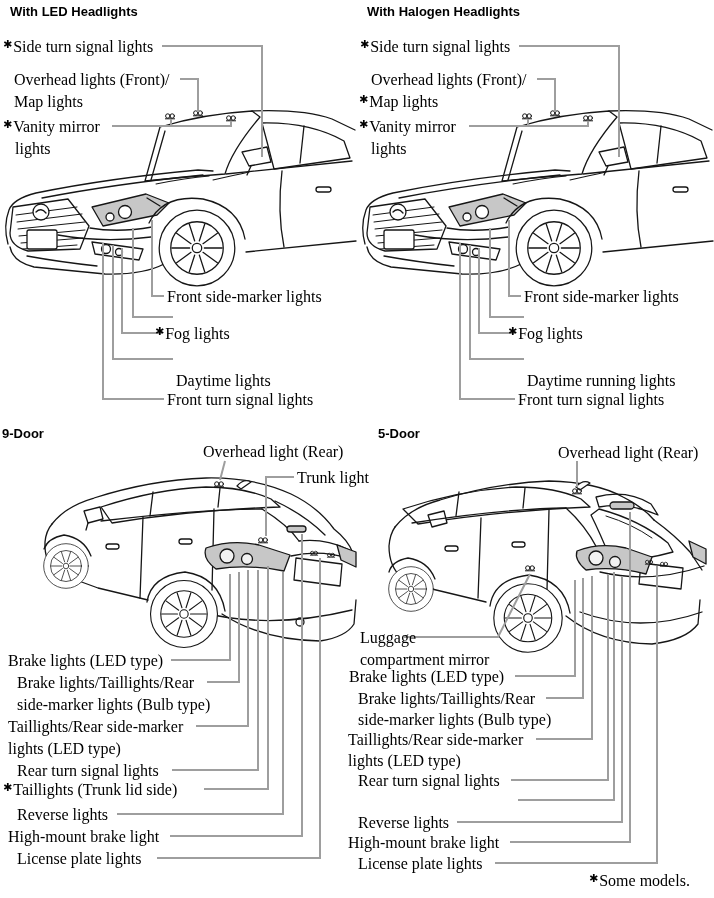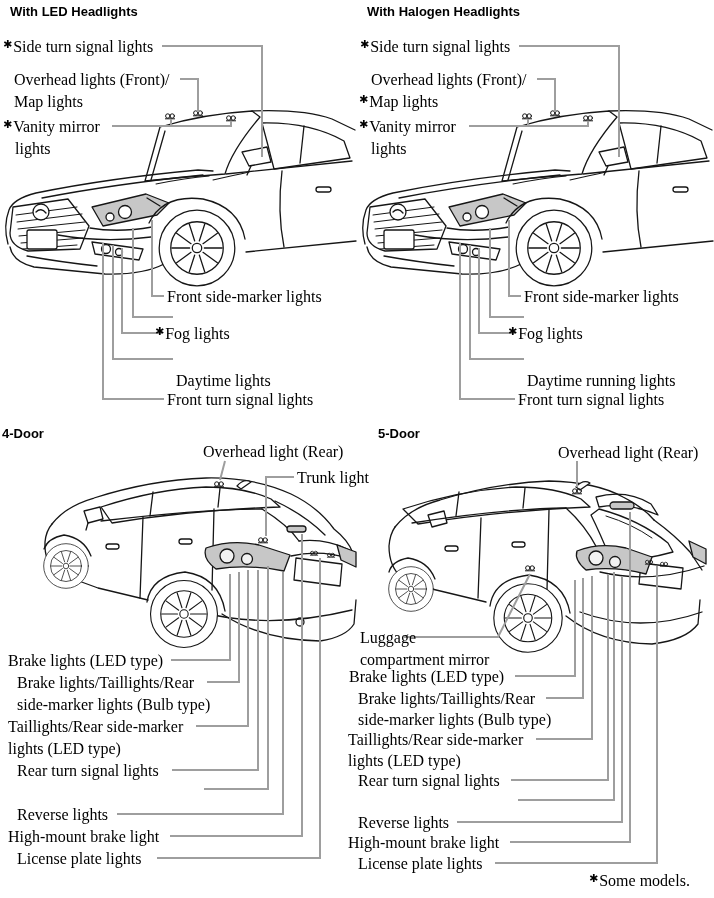--- a/index.html
+++ b/index.html
@@ -195,21 +195,21 @@
     <polyline points="511,780 608,780 608,574"></polyline>
     <polyline points="518,800 614,800 614,572"></polyline>
     <polyline points="457,822 622,822 622,576"></polyline>
     <polyline points="510,842 630,842 630,512"></polyline>
     <polyline points="495,863 657,863 657,566"></polyline>
   </g>
 </svg>
 
 <div class="ttl" style="left:10px;top:4px">With LED Headlights</div>
 <div class="ttl" style="left:367px;top:4px">With Halogen Headlights</div>
-<div class="ttl" style="left:2px;top:426px">4-Door</div>
+<div class="ttl" style="left:2px;top:426px">9-Door</div>
 <div class="ttl" style="left:378px;top:426px">5-Door</div>
 
 <div class="lbl" style="left:3px;top:38px"><span class="ast">✱</span><span>Side turn signal lights</span></div>
 <div class="lbl" style="left:14px;top:71px"><span>Overhead lights (Front)/</span></div>
 <div class="lbl" style="left:14px;top:93px"><span>Map lights</span></div>
 <div class="lbl" style="left:3px;top:118px"><span class="ast">✱</span><span>Vanity mirror</span></div>
 <div class="lbl" style="left:15px;top:140px"><span>lights</span></div>
 <div class="lbl" style="left:167px;top:288px"><span>Front side-marker lights</span></div>
 <div class="lbl" style="left:155px;top:325px"><span class="ast">✱</span><span>Fog lights</span></div>
 <div class="lbl" style="left:176px;top:372px"><span>Daytime lights</span></div>
@@ -226,20 +226,21 @@
 <div class="lbl" style="left:518px;top:391px"><span>Front turn signal lights</span></div>
 
 <div class="lbl" style="left:203px;top:443px"><span>Overhead light (Rear)</span></div>
 <div class="lbl" style="left:297px;top:469px"><span>Trunk light</span></div>
 <div class="lbl" style="left:8px;top:652px"><span>Brake lights (LED type)</span></div>
 <div class="lbl" style="left:17px;top:674px"><span>Brake lights/Taillights/Rear</span></div>
 <div class="lbl" style="left:17px;top:696px"><span>side-marker lights (Bulb type)</span></div>
 <div class="lbl" style="left:8px;top:718px"><span>Taillights/Rear side-marker</span></div>
 <div class="lbl" style="left:8px;top:740px"><span>lights (LED type)</span></div>
 <div class="lbl" style="left:17px;top:762px"><span>Rear turn signal lights</span></div>
+<div class="lbl" style="left:3px;top:781px"><span class="ast">✱</span><span>Taillights (Trunk lid side)</span></div>
 <div class="lbl" style="left:17px;top:806px"><span>Reverse lights</span></div>
 <div class="lbl" style="left:8px;top:828px"><span>High-mount brake light</span></div>
 <div class="lbl" style="left:17px;top:850px"><span>License plate lights</span></div>
 
 <div class="lbl" style="left:558px;top:444px"><span>Overhead light (Rear)</span></div>
 <div class="lbl" style="left:360px;top:629px"><span>Luggage</span></div>
 <div class="lbl" style="left:360px;top:651px"><span>compartment mirror</span></div>
 <div class="lbl" style="left:349px;top:668px"><span>Brake lights (LED type)</span></div>
 <div class="lbl" style="left:358px;top:690px"><span>Brake lights/Taillights/Rear</span></div>
 <div class="lbl" style="left:358px;top:711px"><span>side-marker lights (Bulb type)</span></div>

